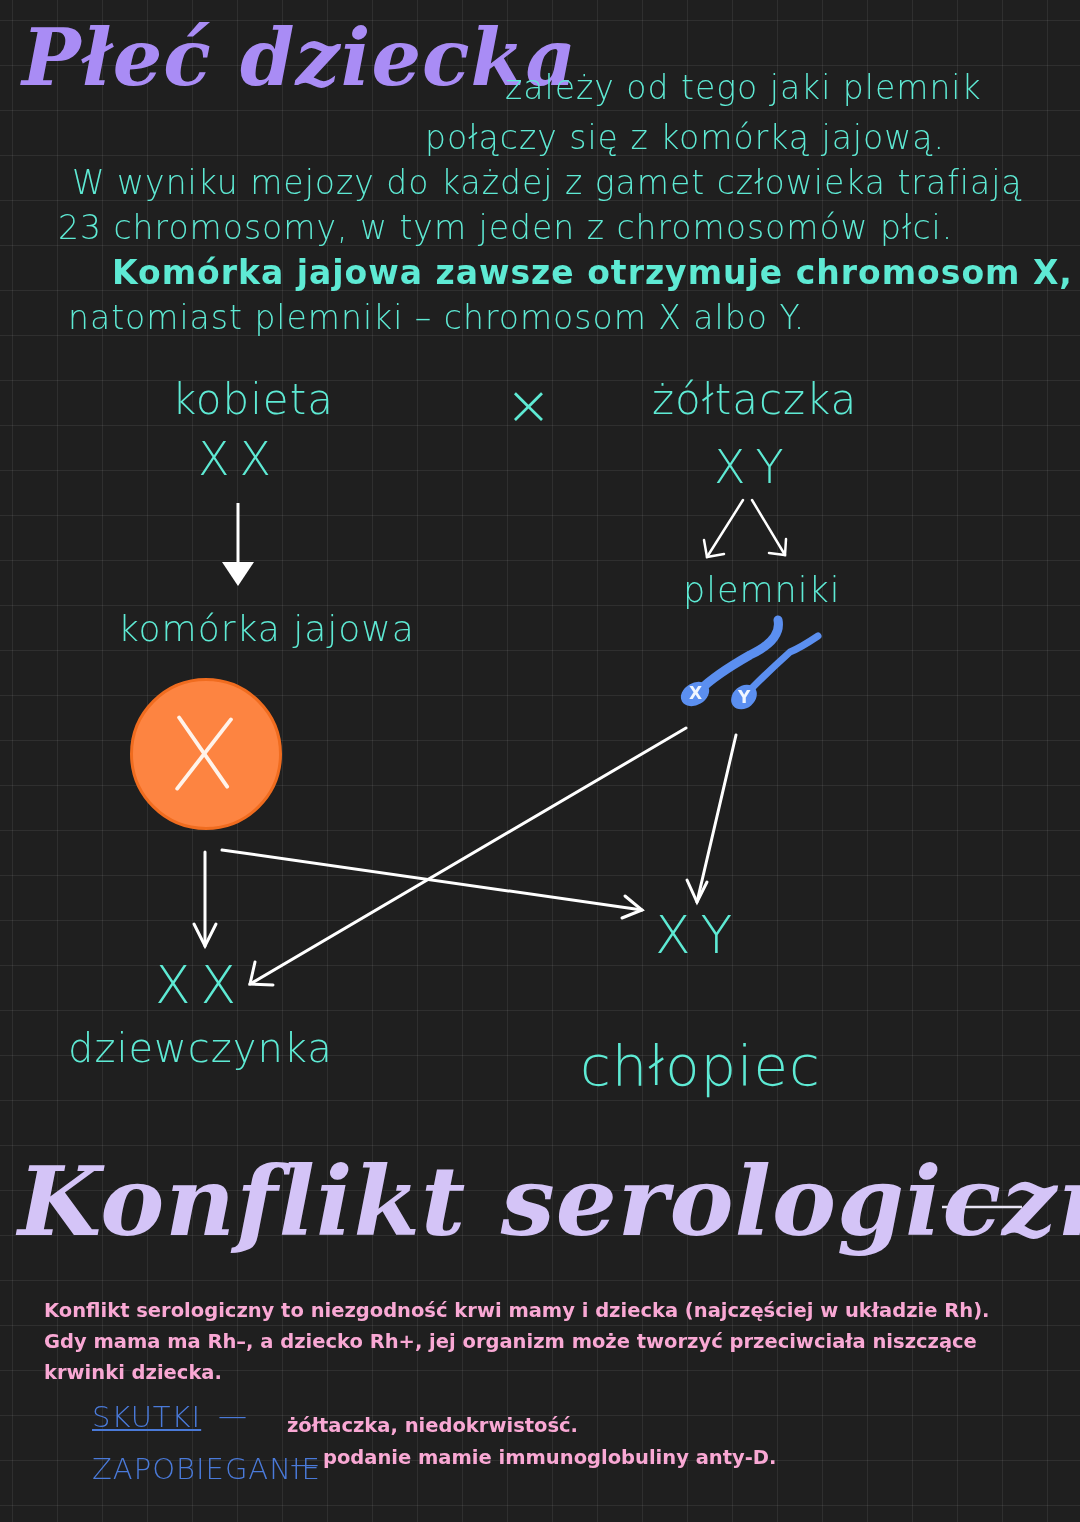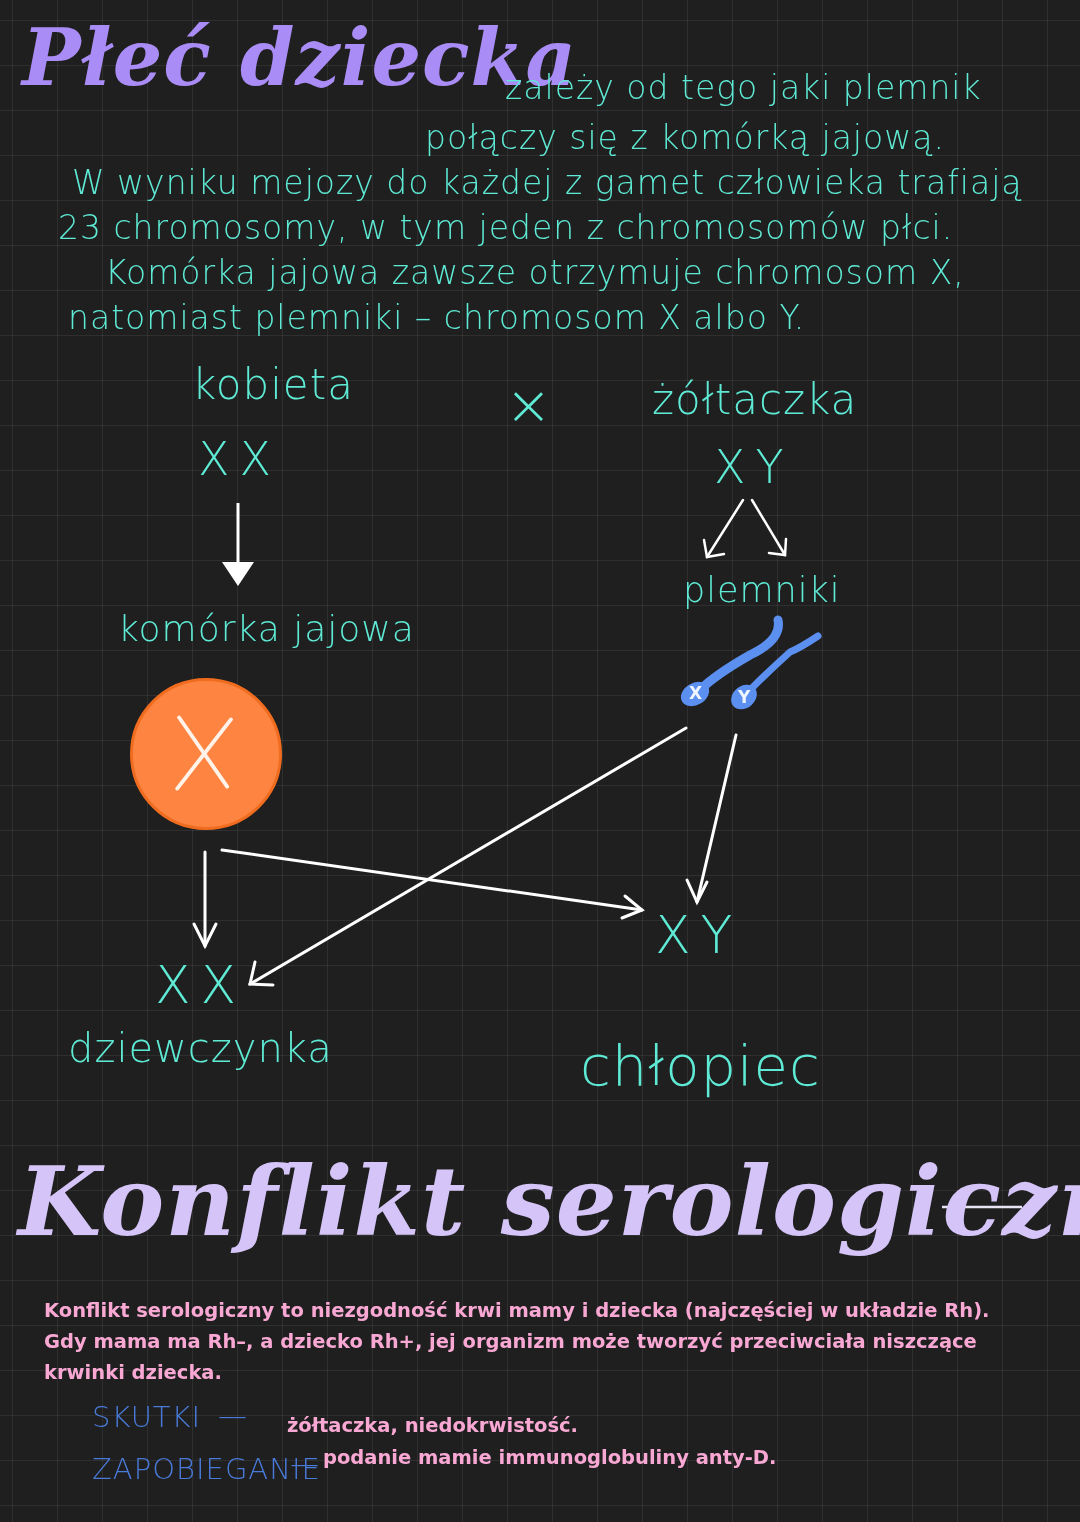--- a/index.html
+++ b/index.html
@@ -60,24 +60,24 @@
 </style>
 </head>
 <body>
 
 <div class="abs title1" style="left:22px; top:12px;">Płeć dziecka</div>
 
 <div class="abs hand intro" style="left:505px; top:65px;">zależy od tego jaki plemnik</div>
 <div class="abs hand intro" style="left:425px; top:115px;">połączy się z komórką jajową.</div>
 <div class="abs hand intro" style="left:72px; top:160px;">W wyniku mejozy do każdej z gamet człowieka trafiają</div>
 <div class="abs hand intro" style="left:58px; top:205px;">23 chromosomy, w tym jeden z chromosomów płci.</div>
-<div class="abs hand intro" style="left:105px; top:250px;">Komórka jajowa zawsze otrzymuje chromosom X,</div>
+<div class="abs hand intro" style="left:112px; top:250px;font-weight:bold;">Komórka jajowa zawsze otrzymuje chromosom X,</div>
 <div class="abs hand intro" style="left:68px; top:295px;">natomiast plemniki – chromosom X albo Y.</div>
 
-<div class="abs hand label" style="left:172px; top:360px;margin-left:20px;">kobieta</div>
+<div class="abs hand label" style="left:172px; top:375px;">kobieta</div>
 <div class="abs hand chrom" style="left:198px; top:432px;">XX</div>
 
 <div class="abs hand" style="left:505px; top:372px; font-size:56px;">×</div>
 
 <div class="abs hand label" style="left:652px; top:375px;">żółtaczka</div>
 <div class="abs hand chrom" style="left:714px; top:440px;">XY</div>
 
 <div class="abs hand" style="left:118px; top:608px; font-size:36px;">komórka jajowa</div>
 <div class="egg">
   <svg class="egg-x" viewBox="0 0 152 152">
@@ -143,19 +143,19 @@
 
 <div class="abs hand chrom" style="left:655px; top:905px; font-size:52px;">XY</div>
 <div class="abs hand" style="left:580px; top:1033px; font-size:56px;">chłopiec</div>
 
 <div class="abs title2" style="left:18px; top:1145px;">Konflikt serologiczny</div>
 
 <div class="abs body-text" style="left:44px; top:1295px;">Konflikt serologiczny to niezgodność krwi mamy i dziecka (najczęściej w układzie Rh).</div>
 <div class="abs body-text" style="left:44px; top:1326px;">Gdy mama ma Rh–, a dziecko Rh+, jej organizm może tworzyć przeciwciała niszczące</div>
 <div class="abs body-text" style="left:44px; top:1357px;">krwinki dziecka.</div>
 
-<div class="abs blue-label" style="left:92px; top:1400px;">SKUTKI</div>
+<div class="abs blue-label" style="left:92px; top:1400px;text-decoration:underline;">SKUTKI</div>
 <div class="abs blue-label" style="left:218px; top:1398px;">—</div>
 <div class="abs body-text" style="left:287px; top:1410px;">żółtaczka, niedokrwistość.</div>
 
 <div class="abs blue-label" style="left:92px; top:1452px;">ZAPOBIEGANIE</div>
 <div class="abs blue-label" style="left:290px; top:1446px;">—</div>
 <div class="abs body-text" style="left:323px; top:1442px;">podanie mamie immunoglobuliny anty-D.</div>
 
 </body></html>

